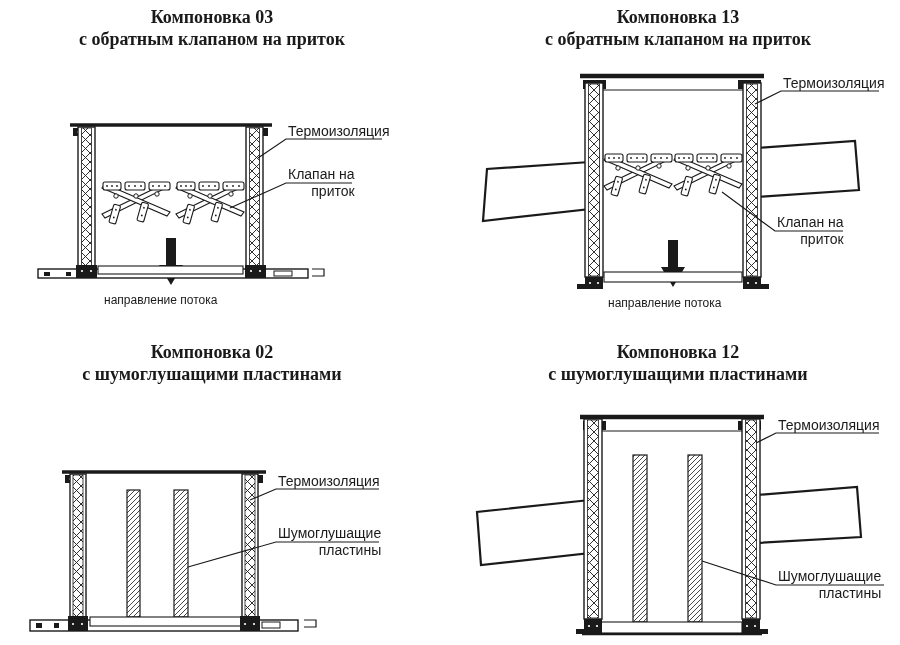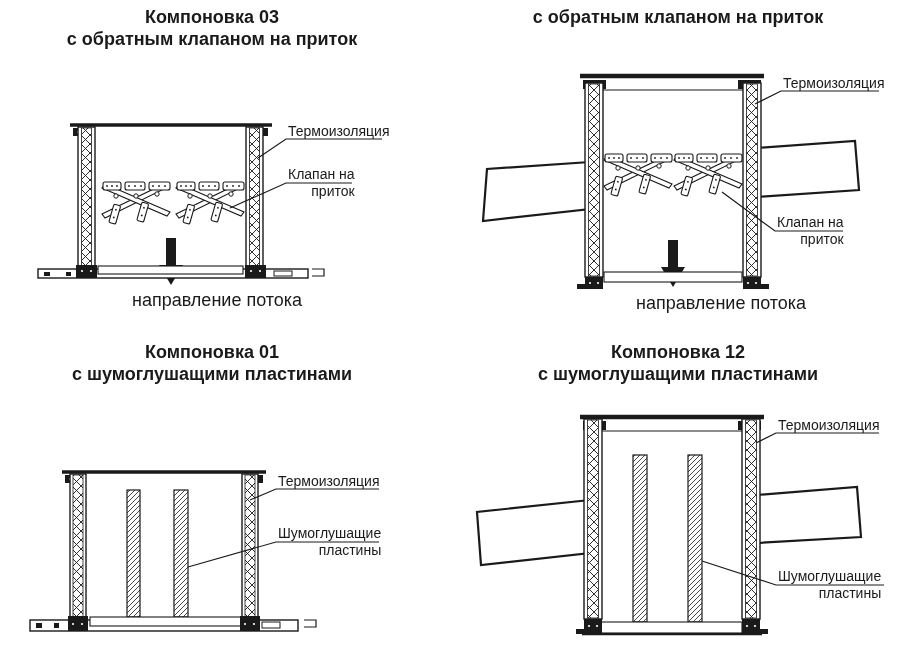--- a/index.html
+++ b/index.html
@@ -1,22 +1,22 @@
 <!DOCTYPE html>
 <html><head>
 <meta charset="utf-8">
 <style>
   html,body{margin:0;padding:0;background:#fff;}
   #canvas{position:relative;width:900px;height:645px;background:#fff;overflow:hidden;
           font-family:"Liberation Sans",sans-serif;color:#1a1a1a;}
   svg{position:absolute;left:0;top:0;}
   .title{position:absolute;width:344px;text-align:center;font-weight:bold;
-         font-size:18px;line-height:22px;}
+         font-size:18px;line-height:22px;font-family:Liberation Serif, serif;}
   .lbl{position:absolute;font-size:14px;line-height:17px;text-align:right;}
-  .cap{position:absolute;font-size:18px;line-height:18px;margin-left:28px;}
+  .cap{position:absolute;font-size:12px;line-height:18px;}
 </style>
 </head>
 <body>
 
 <div id="canvas">
 
 <svg width="900" height="645" viewBox="0 0 900 645">
   <defs>
     <pattern id="xh" width="9" height="9" patternUnits="userSpaceOnUse">
       <path d="M0,0 L9,9 M9,0 L0,9" stroke="#1a1a1a" stroke-width="0.9" fill="none"></path>
@@ -208,24 +208,25 @@
     <path d="M879,433 H776 L756,443" fill="none" stroke="#1a1a1a" stroke-width="1.2"></path>
     <path d="M884,585 H776 L702,561" fill="none" stroke="#1a1a1a" stroke-width="1.2"></path>
   </g>
 </svg>
 
   <div class="title" style="left:40px;top:6px">
     <div>Компоновка 03</div>
     <div>с обратным клапаном на приток</div>
   </div>
   <div class="title" style="left:506px;top:6px">
+    <div>Компоновка 13</div>
     <div>с обратным клапаном на приток</div>
   </div>
   <div class="title" style="left:40px;top:341px">
-    <div>Компоновка 01</div>
+    <div>Компоновка 02</div>
     <div>с шумоглушащими пластинами</div>
   </div>
   <div class="title" style="left:506px;top:341px">
     <div>Компоновка 12</div>
     <div>с шумоглушащими пластинами</div>
   </div>
 
   <div class="lbl" style="left:288px;top:123px">Термоизоляция</div>
   <div class="lbl" style="left:288px;top:166px">
     <div>Клапан на</div>

